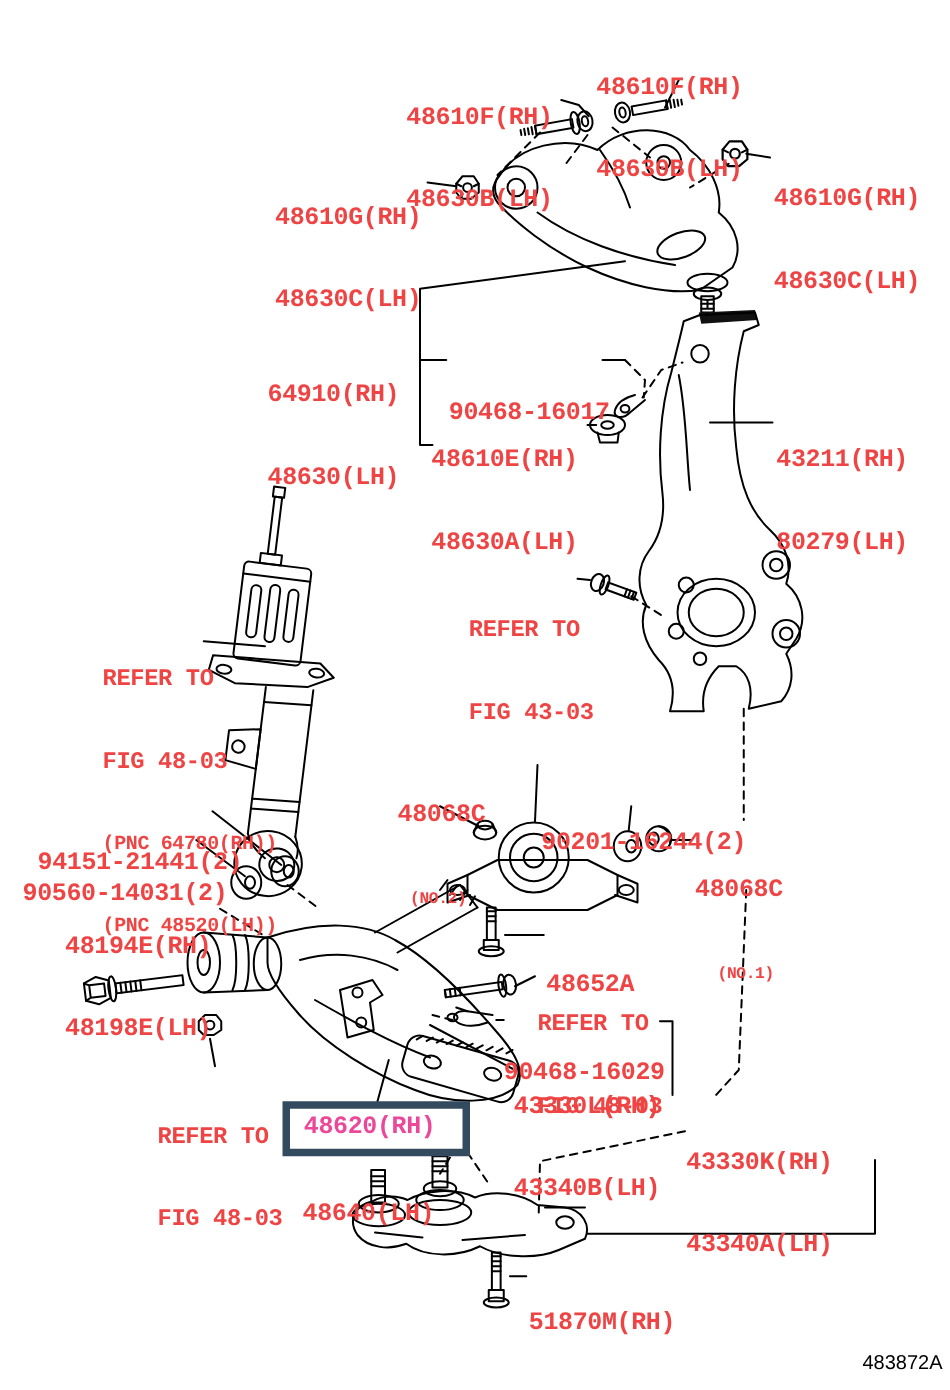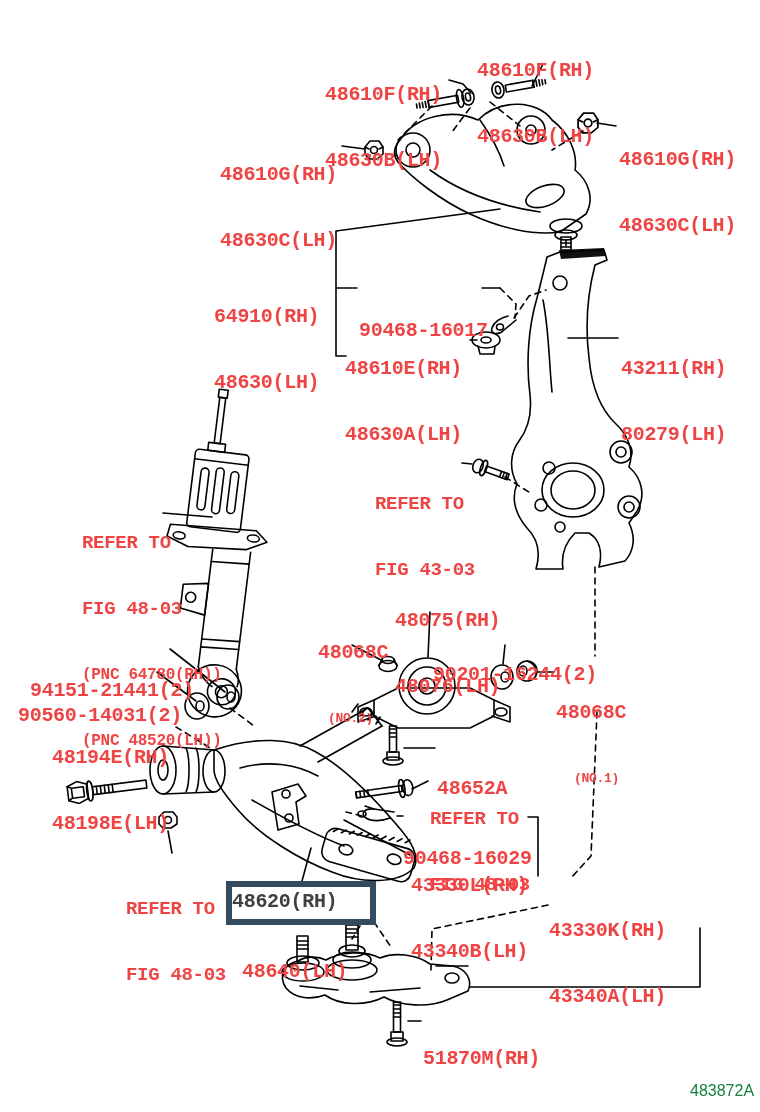--- a/index.html
+++ b/index.html
@@ -16,26 +16,26 @@
   }
   .lbl span { display:block; }
   .lbl.small { font-size:19px; }
   .sub { font-size:13px; font-weight:bold; padding-left:10px; }
   .sub2 { font-size:13px; font-weight:bold; padding-left:18px; }
   .pnc { font-size:16px; }
   .hibox {
     position:absolute; border:6px solid #344b5f; z-index:4; background:transparent;
   }
   .hibox span {
-    display:block; padding:3px 0 0 0; font-weight:bold; font-size:20px;
-    color:#404040; white-space:pre; letter-spacing:-0.3px;
+    display:block; padding:3px 0 0 11px; font-weight:bold; font-size:20px;
+    color:#ec4899; white-space:pre; letter-spacing:-0.3px;
   }
   .doccode {
     position:absolute; font-family:"Liberation Sans","DejaVu Sans",sans-serif;
-    font-size:16px; color:#15803d; z-index:3;
+    font-size:16px; color:#000000; z-index:3;
   }
 </style>
 </head>
 <body>
 
 <div class="stage">
 
 <svg class="art" width="760" height="1112" viewBox="0 0 760 1112">
   <g stroke="#000" stroke-width="1.6" fill="none" stroke-linecap="round" stroke-linejoin="round">
 
@@ -329,24 +329,20 @@
 <div class="lbl small" style="left:375px;top:449px">
   <span>REFER TO</span>
   <span>FIG 43-03</span>
 </div>
 <div class="lbl small" style="left:82px;top:488px">
   <span>REFER TO</span>
   <span>FIG 48-03</span>
   <span class="pnc">(PNC 64780(RH))</span>
   <span class="pnc">(PNC 48520(LH))</span>
 </div>
-<div class="lbl" style="left:395px;top:566px">
-  <span>48075(RH)</span>
-  <span>48076(LH)</span>
-</div>
 <div class="lbl" style="left:318px;top:598px">
   <span>48068C</span>
   <span class="sub">(NO.2)</span>
 </div>
 <div class="lbl" style="left:433px;top:620px">
   <span>90201-16244(2)</span>
 </div>
 <div class="lbl" style="left:556px;top:658px">
   <span>48068C</span>
   <span class="sub2">(NO.1)</span>

